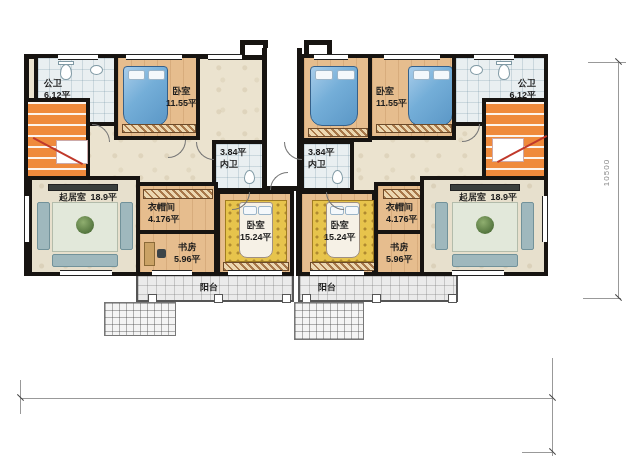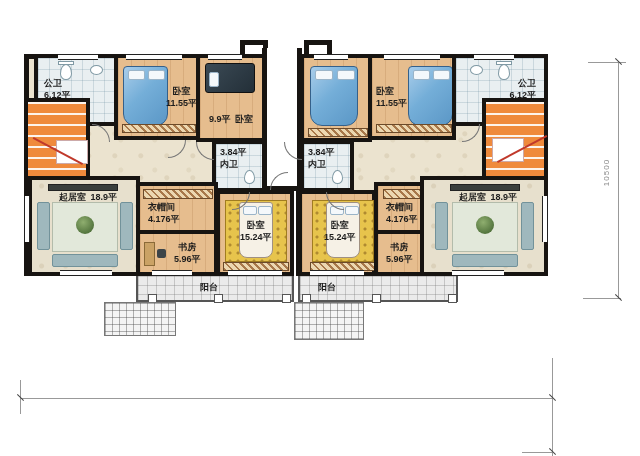--- a/index.html
+++ b/index.html
@@ -105,29 +105,20 @@
       <div class="abs pillow" style="left:4px;top:3px;width:15px;height:8px;"></div>
       <div class="abs pillow" style="left:24px;top:3px;width:15px;height:8px;"></div>
     </div>
     <div class="rl abs" style="left:48px;top:28px;">
       <span>卧室</span>
       <span>11.55平</span>
     </div>
     <div class="abs hatch" style="left:4px;top:66px;width:74px;height:9px;"></div>
   </div>
 
-  <div class="abs room wood" style="left:196px;top:54px;width:70px;height:88px;">
-    <div class="abs beddark" style="left:5px;top:5px;width:50px;height:30px;">
-      <div class="abs pillow" style="left:3px;top:8px;width:8px;height:13px;"></div>
-    </div>
-    <div class="rl rl-inline abs" style="left:3px;top:56px;width:56px;">
-      <span>9.9平</span>
-      <span>卧室</span>
-    </div>
-  </div>
 
   <div class="abs room tile" style="left:212px;top:140px;width:54px;height:52px;">
     <div class="rl abs" style="left:4px;top:3px;text-align:left;">
       <span>3.84平</span>
       <span>内卫</span>
     </div>
     <div class="abs toilet" style="left:28px;top:26px;width:11px;height:14px;"></div>
   </div>
 
   <div class="abs stairs" style="left:24px;top:98px;width:66px;height:110px;">

